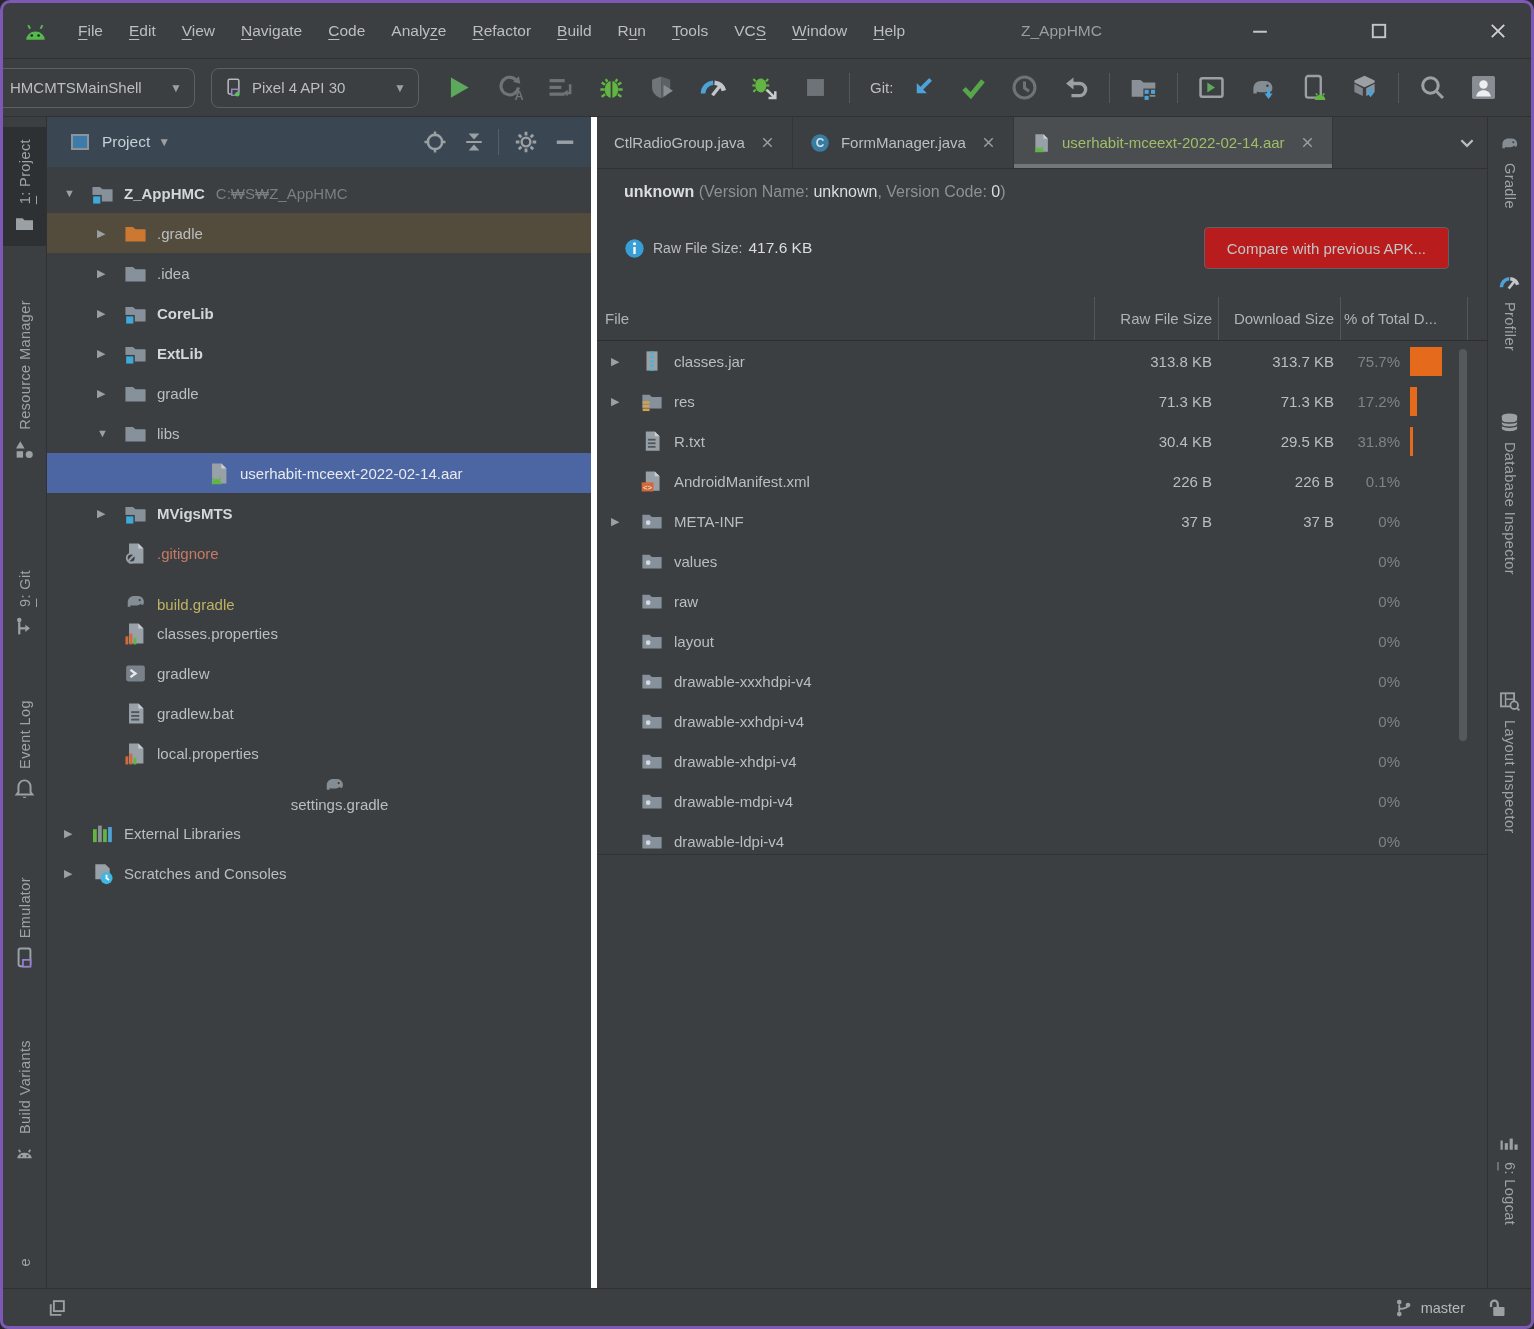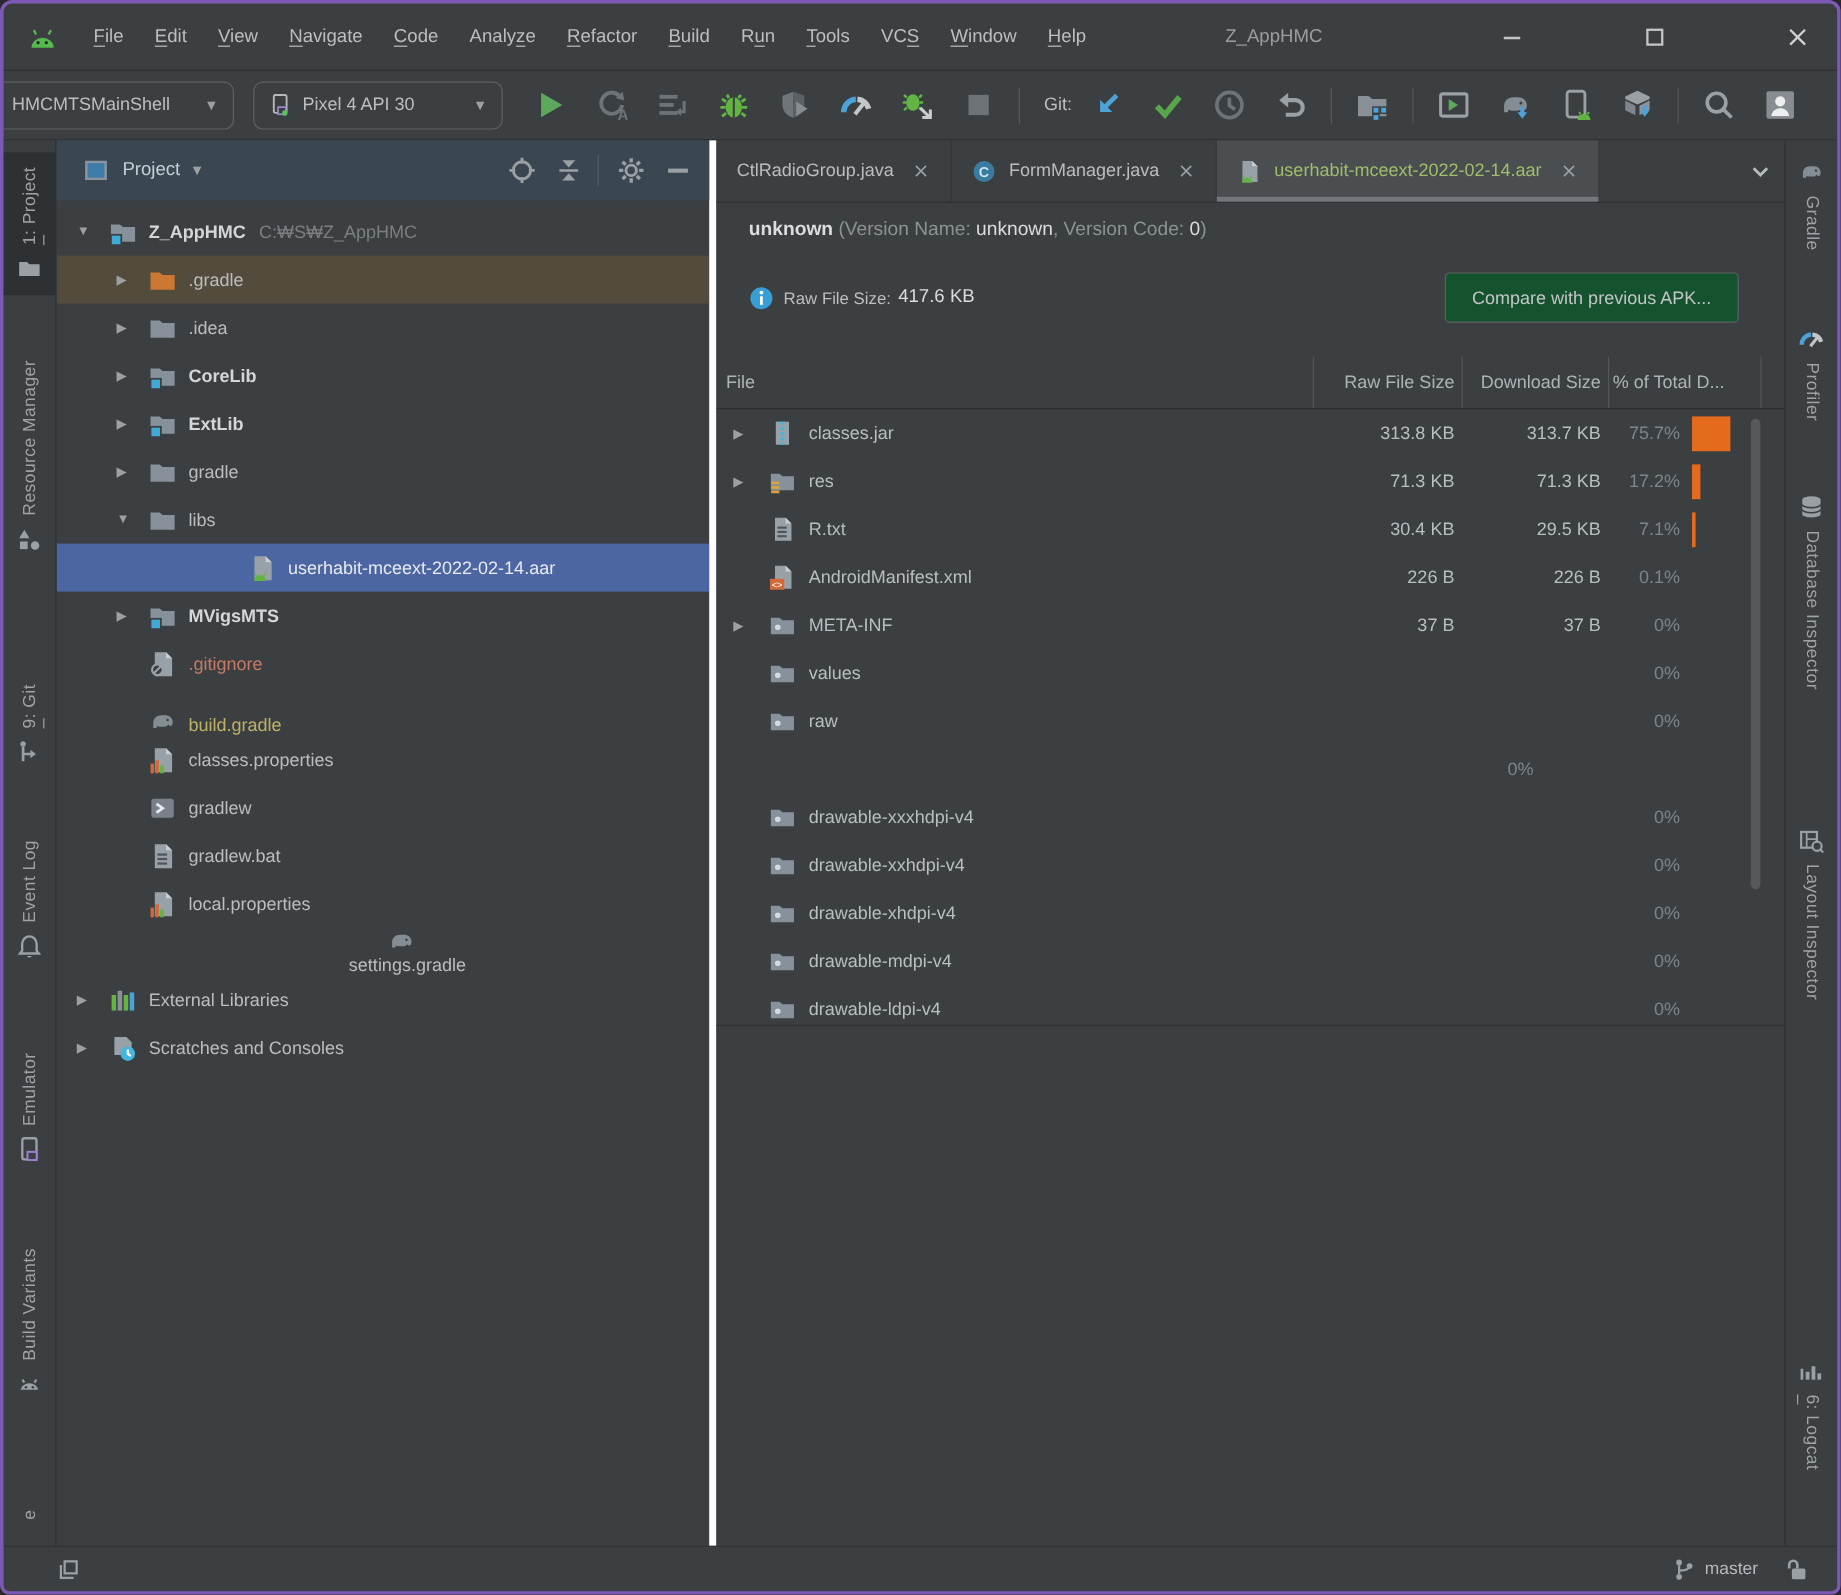--- a/index.html
+++ b/index.html
@@ -74,21 +74,21 @@
   .tab-more{width:40px;display:flex;align-items:center;justify-content:center;}
   .tab-more .ic{width:18px;height:18px;}
 
   .version-line{margin:14px 0 0 27px;font-size:16px;height:22px;flex:none;}
   .version-line .vb{font-weight:bold;color:#dadcde;}
   .version-line .vd{color:#8c9193;}
   .info-row{margin-top:20px;height:46px;display:flex;align-items:center;padding-left:27px;flex:none;}
   .info-row .ic{width:21px;height:21px;margin-right:8px;}
   .raw-label{font-size:14px;color:#bcbec0;margin-right:6px;}
   .raw-value{font-size:15.5px;font-weight:normal;color:#dadcde;}
-  .compare-btn{margin-left:auto;margin-right:38px;height:42px;padding:0 22px;background:#14532d;border:1px solid #5e6163;
+  .compare-btn{margin-left:auto;margin-right:38px;height:42px;padding:0 22px;background:#b91c1c;border:1px solid #5e6163;
                border-radius:4px;color:#c3c5c7;font-size:15px;font-family:"Liberation Sans",sans-serif;}
   .apk-table{margin-top:26px;height:558px;overflow:hidden;border-bottom:1px solid #303334;flex:none;}
   .thead,.trrow{display:grid;grid-template-columns:1fr 124px 122px 128px 19px;align-items:center;}
   .thead{height:44px;font-size:15px;color:#aeb3b6;border-bottom:1px solid #2c2e2f;}
   .thead .hc{height:100%;display:flex;align-items:center;}
   .thead .hc.r{justify-content:flex-end;padding-right:6px;}
   .thead .hc.bl{border-left:1px solid #54575a;}
   .thead .hc.br{border-right:1px solid #54575a;}
   .thead .hc.first{padding-left:8px;}
   .thead .hc.pl{padding-left:3px;}
@@ -750,21 +750,21 @@
                   <rect x="5" y="6.4" width="5.6" height="1.3" fill="#4e555b"></rect>
                   <rect x="5" y="9" width="5.6" height="1.3" fill="#4e555b"></rect>
                   <rect x="5" y="11.6" width="5.6" height="1.3" fill="#4e555b"></rect>
                 </svg>
               </span>
               <span>R.txt</span>
             </div>
             <div class="num">30.4 KB</div>
             <div class="num">29.5 KB</div>
             <div class="pctcell">
-              <span class="pctval">7.1%</span>
+              <span class="pctval">31.8%</span>
               <span class="bar" style="width: 3px; background: rgb(230, 106, 28);"></span>
             </div>
             <div></div>
           </div>
           <div class="trrow">
             <div class="fname">
               <span class="arrow"></span>
               <span class="ic ticon">
                 <svg viewBox="0 0 16 16" width="100%" height="100%" xmlns="http://www.w3.org/2000/svg">
                   <path d="M3.5 1h6.5l3.5 3.5V15h-10z" fill="#99a1a8"></path>
@@ -830,20 +830,30 @@
               <span>raw</span>
             </div>
             <div class="num"></div>
             <div class="num"></div>
             <div class="pctcell">
               <span class="pctval">0%</span>
             </div>
             <div></div>
           </div>
           <div class="trrow">
+            <div class="fname">
+              <span class="arrow"></span>
+              <span class="ic ticon">
+                <svg viewBox="0 0 16 16" width="100%" height="100%" xmlns="http://www.w3.org/2000/svg">
+                  <path d="M1 3.5h5.2L8 5h7v8.5H1z" fill="#87919b"></path>
+                  <circle cx="5.2" cy="9.2" r="1.7" fill="#d6dade"></circle>
+                </svg>
+              </span>
+              <span>layout</span>
+            </div>
             <div class="num"></div>
             <div class="num"></div>
             <div class="pctcell">
               <span class="pctval">0%</span>
             </div>
             <div></div>
           </div>
           <div class="trrow">
             <div class="fname">
               <span class="arrow"></span>

